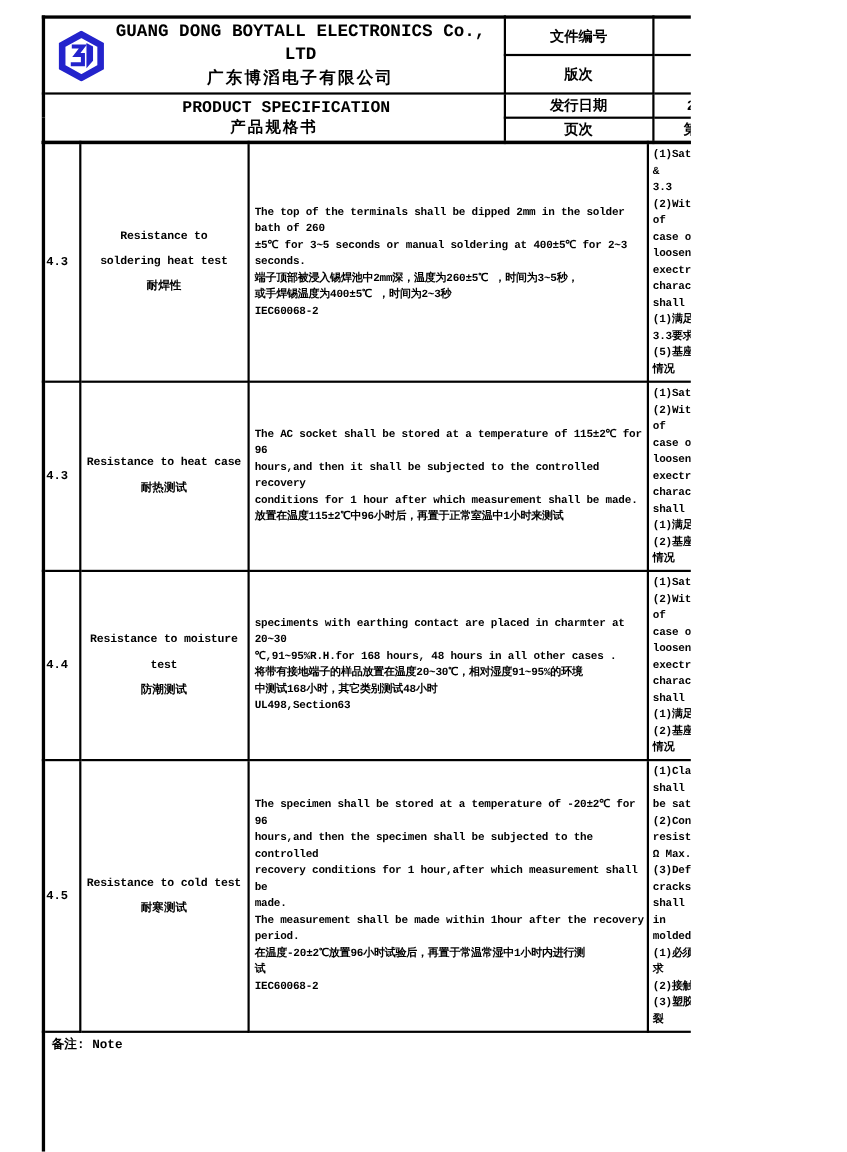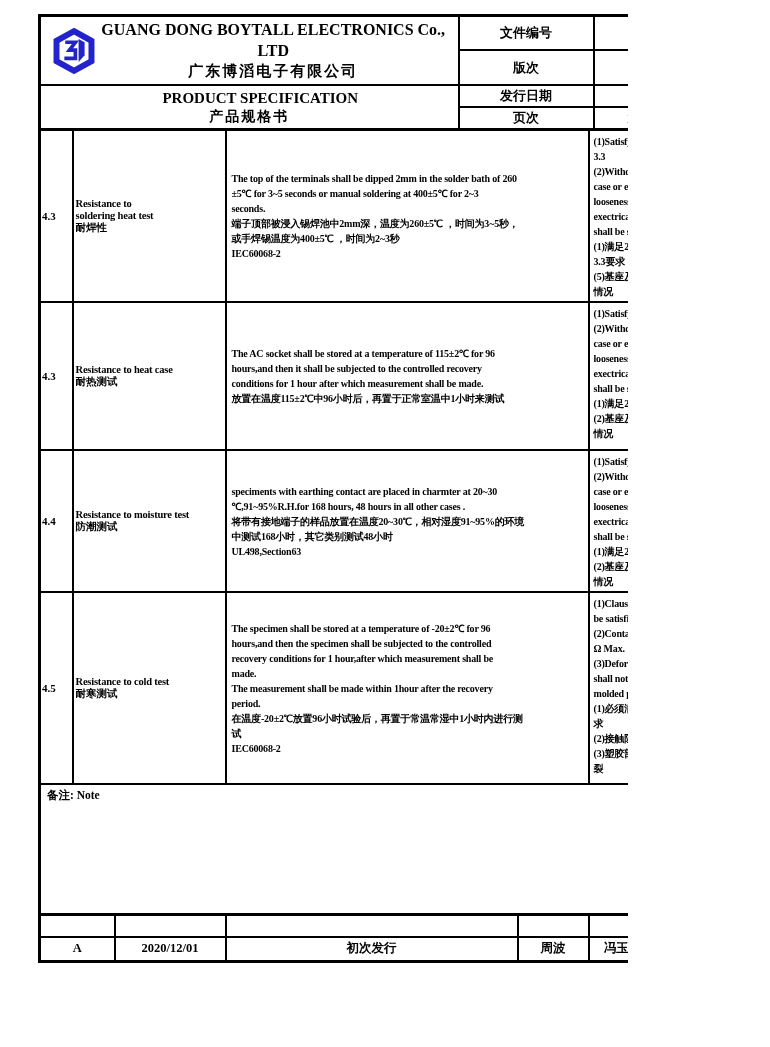--- a/index.html
+++ b/index.html
@@ -1,38 +1,38 @@
 <!DOCTYPE html>
 <html><head>
 <meta charset="utf-8">
 <style>
   html,body{margin:0;padding:0;background:#fff;}
   .page{
     position:relative;width:628px;height:1047px;background:#ffffff;overflow:hidden;
-    font-family:Liberation Serif, serif;font-weight:700;color:#000;
+    font-family:Liberation Mono, monospace;font-weight:700;color:#000;
   }
   .sheet{position:absolute;left:38px;top:14px;width:694px;}
   table{border-collapse:collapse;table-layout:fixed;width:694px;border:3px solid #000;}
   td{border:2px solid #000;overflow:hidden;vertical-align:middle;}
   .pre{white-space:pre-line;}
   
   .company-cell{padding:2px 4px 2px 8px;}
   .company-flex{display:flex;align-items:center;}
   .logo{width:50px;height:46px;flex:0 0 50px;}
   .company-text{flex:1;text-align:center;padding-right:6px;}
   .company-en{font-size:16px;line-height:21px;}
   .company-cn{font-size:15px;line-height:21px;letter-spacing:2px;}
   .title-cell{text-align:center;}
   .title-en{font-size:15px;line-height:19px;padding-left:22px;}
   .title-cn{font-size:14px;line-height:18px;letter-spacing:2px;}
   .hlabel{text-align:center;font-size:13px;margin-left:44px;}
   .hval{text-align:center;font-size:13px;white-space:pre;}
   
   .num{font-size:11px;}
-  .name{font-size:10.5px;letter-spacing:-0.2px;line-height:12px;padding:0 2px;}
+  .name{text-align:center;font-size:10.5px;letter-spacing:-0.2px;line-height:23px;padding:0 2px;}
   .name-cn{font-size:10.5px;letter-spacing:0;}
   .desc{text-align:left;padding:2px 2px 2px 5px;}
   .crit{text-align:left;vertical-align:top;padding:3px 1px 2px 4px;}
   .cell-text{font-size:10px;letter-spacing:-0.2px;line-height:15px;}
   .note-cell{vertical-align:top;text-align:left;padding:3px 6px;font-size:11.5px;}
   
   .rev-table td{text-align:center;}
   .rev-val{font-size:12.5px;}
   .rev-head{font-size:13px;line-height:16px;}
 </style>

